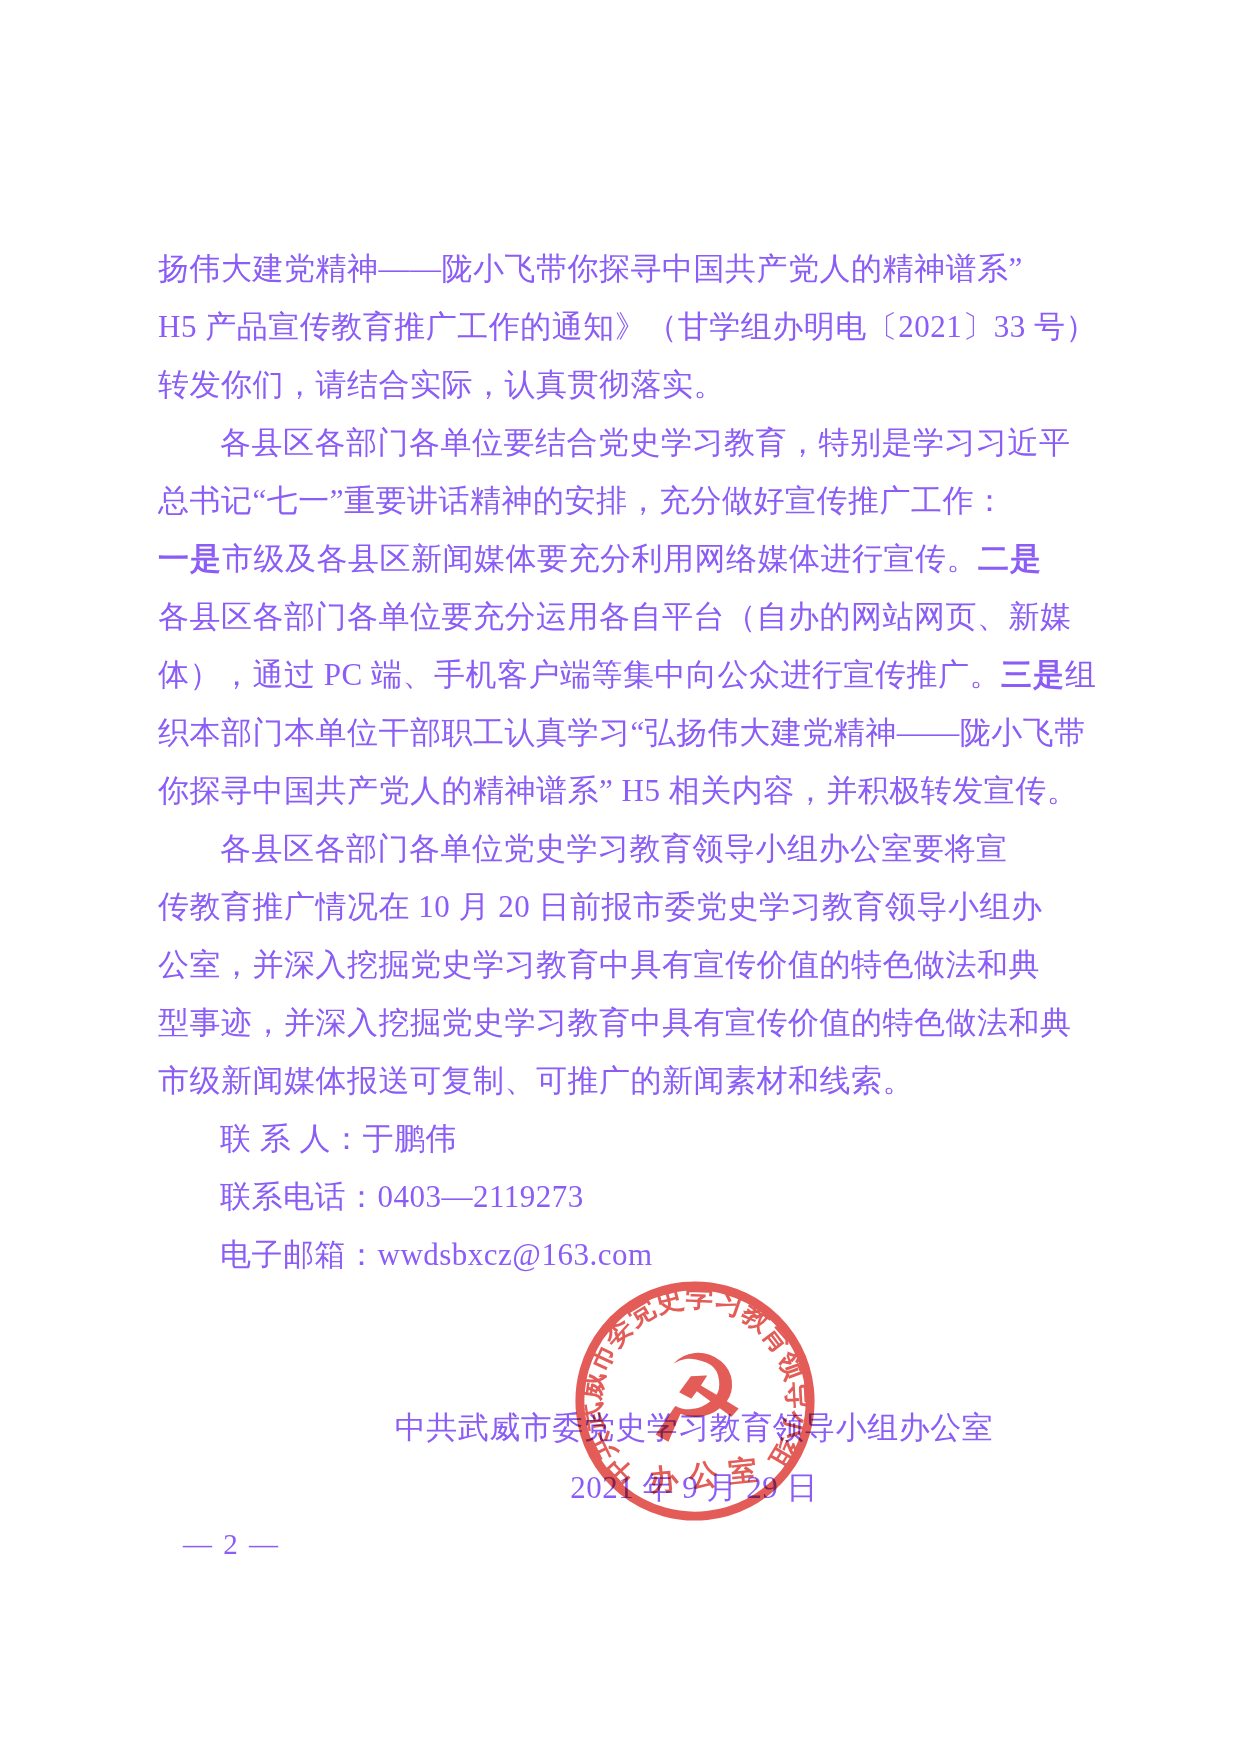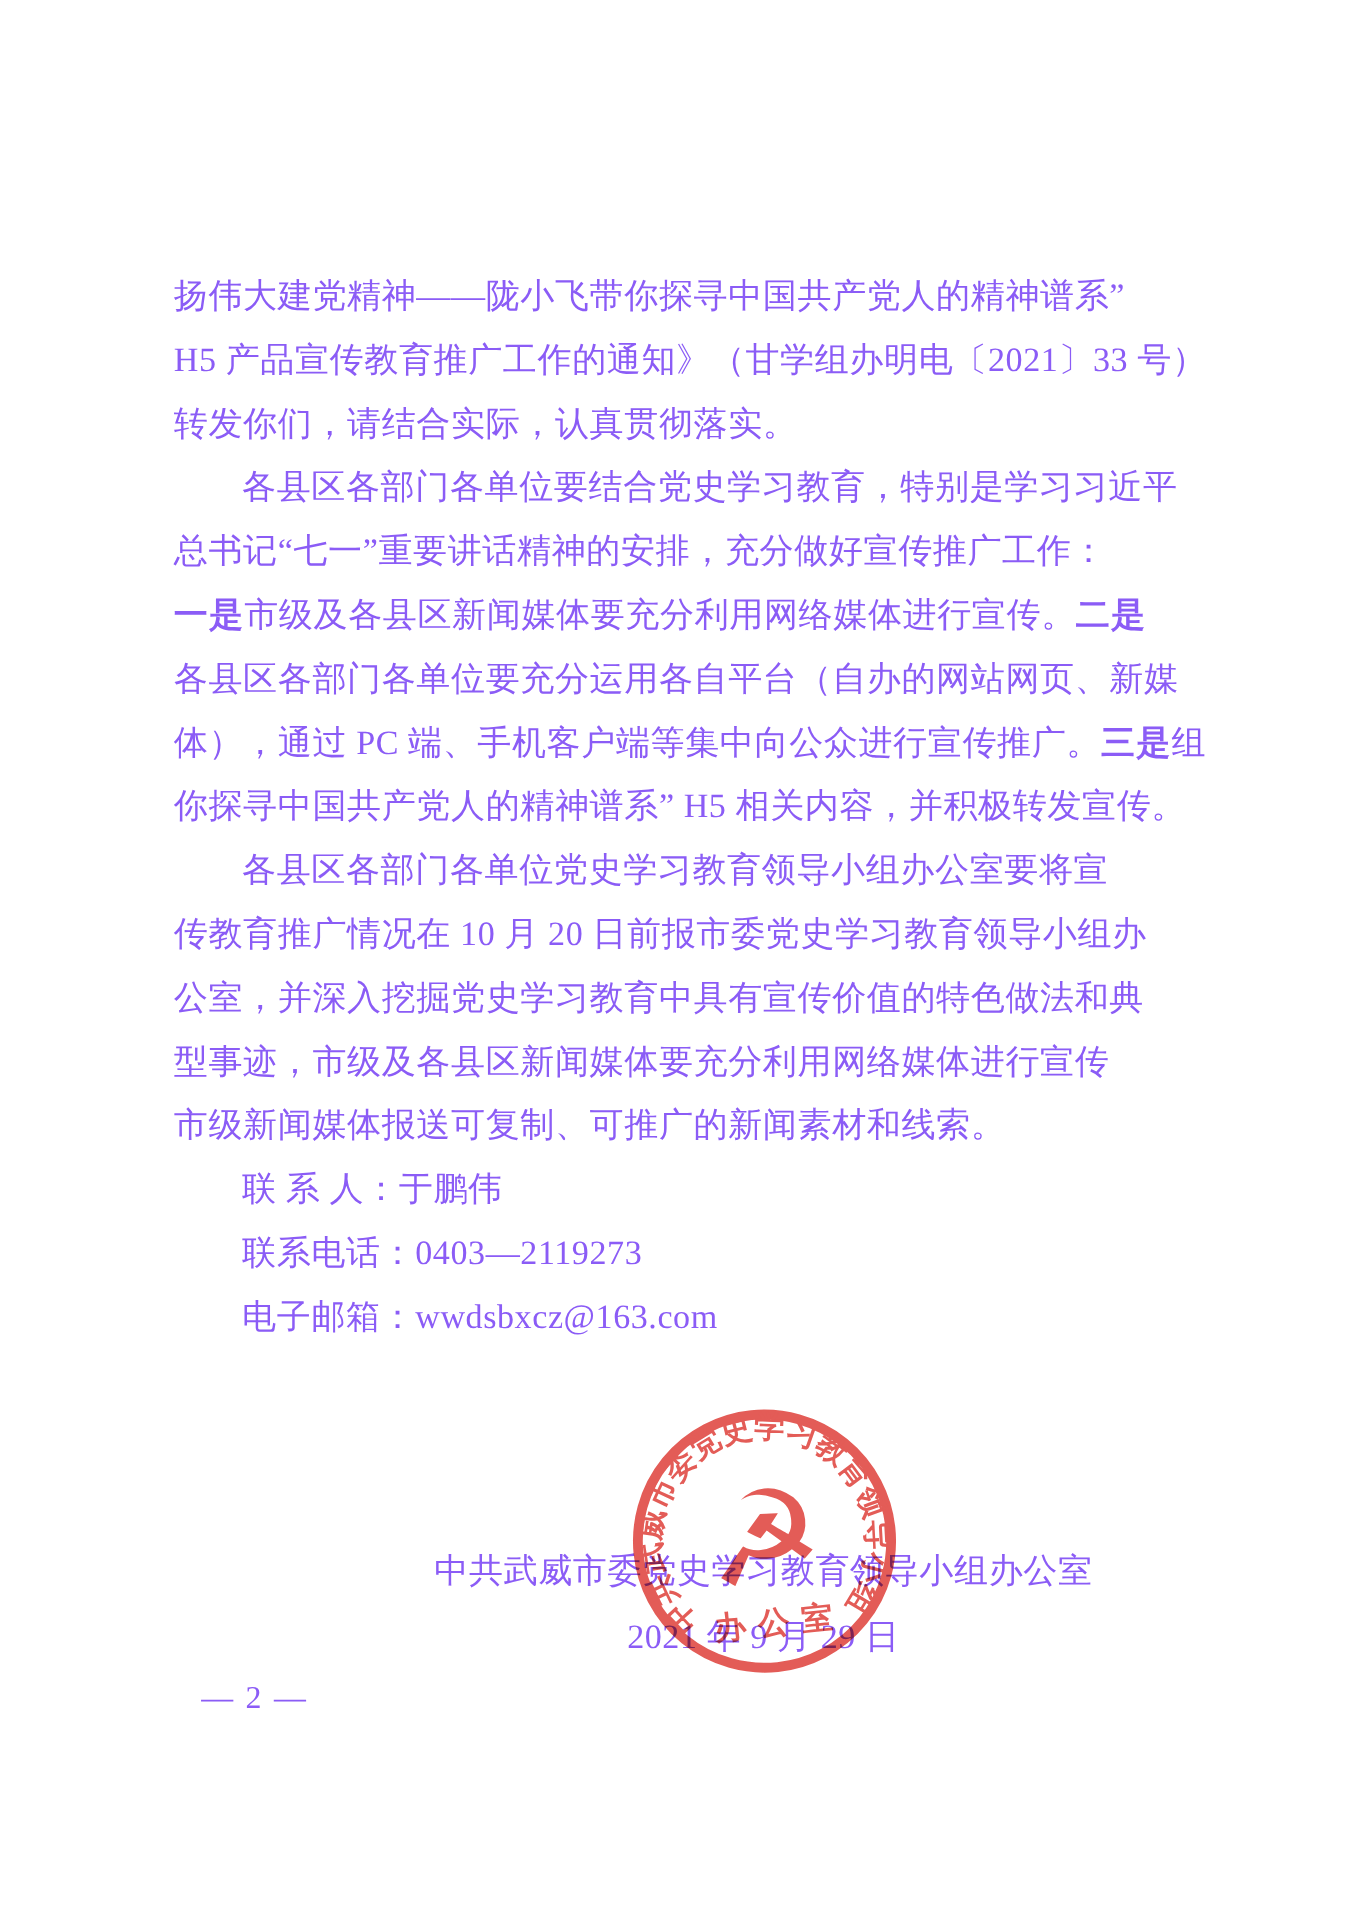--- a/index.html
+++ b/index.html
@@ -73,25 +73,26 @@
 
   <div class="body-text" id="body-lines">
       <div class="line"><span>扬伟大建党精神——陇小飞带你探寻中国共产党人的精神谱系”</span></div>
       <div class="line"><span>H5 产品宣传教育推广工作的通知》（甘学组办明电〔2021〕33 号）</span></div>
       <div class="line last"><span>转发你们，请结合实际，认真贯彻落实。</span></div>
       <div class="line indent"><span>各县区各部门各单位要结合党史学习教育，特别是学习习近平</span></div>
       <div class="line"><span>总书记“七一”重要讲话精神的安排，充分做好宣传推广工作：</span></div>
       <div class="line"><span class="bold">一是</span><span>市级及各县区新闻媒体要充分利用网络媒体进行宣传。</span><span class="bold">二是</span></div>
       <div class="line"><span>各县区各部门各单位要充分运用各自平台（自办的网站网页、新媒</span></div>
       <div class="line"><span>体），通过 PC 端、手机客户端等集中向公众进行宣传推广。</span><span class="bold">三是</span><span>组</span></div>
+      <div class="line"><span>织本部门本单位干部职工认真学习“弘扬伟大建党精神——陇小飞带</span></div>
       <div class="line last"><span>你探寻中国共产党人的精神谱系” H5 相关内容，并积极转发宣传。</span></div>
       <div class="line indent"><span>各县区各部门各单位党史学习教育领导小组办公室要将宣</span></div>
       <div class="line"><span>传教育推广情况在 10 月 20 日前报市委党史学习教育领导小组办</span></div>
       <div class="line"><span>公室，并深入挖掘党史学习教育中具有宣传价值的特色做法和典</span></div>
-      <div class="line"><span>型事迹，市级及各县区新闻媒体要充分利用网络媒体进行宣传</span></div>
+      <div class="line"><span>型事迹，并深入挖掘党史学习教育中具有宣传价值的特色做法和典</span></div>
       <div class="line last"><span>市级新闻媒体报送可复制、可推广的新闻素材和线索。</span></div>
       <div class="line indent last"><span>联 系 人：于鹏伟</span></div>
       <div class="line indent last"><span>联系电话：0403—2119273</span></div>
       <div class="line indent last"><span>电子邮箱：wwdsbxcz@163.com</span></div>
     </div>
 
   <div class="signature">
     <div>中共武威市委党史学习教育领导小组办公室</div>
     <div>2021 年 9 月 29 日</div>
   </div>

